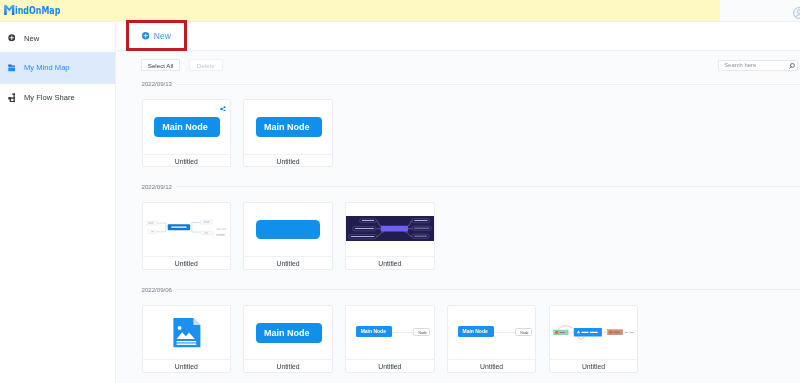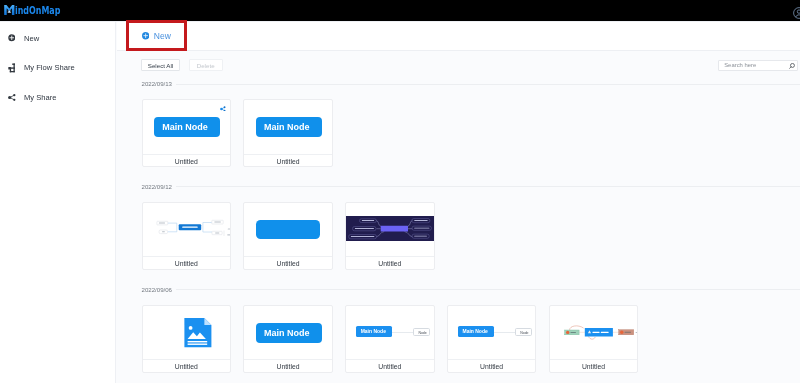--- a/index.html
+++ b/index.html
@@ -1,21 +1,21 @@
 <!DOCTYPE html>
 <html><head>
 <meta charset="utf-8">
 <style>
   html,body{margin:0;padding:0;}
   body{width:800px;height:383px;overflow:hidden;background:#fafbfd;
        font-family:"Liberation Sans",sans-serif;-webkit-font-smoothing:antialiased;}
   .app{position:relative;width:800px;height:383px;overflow:hidden;background:#fafbfd;}
 
   
-  .header{position:absolute;left:0;top:0;width:800px;height:22px;background:#000000;
+  .header{position:absolute;left:0;top:0;width:720px;height:22px;background:#fef9c3;
           box-sizing:border-box;}
   .header:after{content:"";position:absolute;left:0;bottom:0;width:800px;height:1px;background:#eef0f4;}
   .logo{position:absolute;left:4.4px;top:4.8px;height:13px;display:flex;align-items:flex-start;}
   .logo-mark{display:block;}
   .logo-text{font-family:"DejaVu Sans",sans-serif;font-size:10.5px;font-weight:bold;color:#1b87ec;
              line-height:10.5px;display:inline-block;transform:scaleX(0.756);transform-origin:left top;
              margin-left:-0.3px;margin-top:0.6px;white-space:nowrap;}
   .avatar{position:absolute;left:792.5px;top:4.8px;width:12px;height:12px;}
 
   
@@ -55,21 +55,21 @@
   .search .mag{position:absolute;left:69.7px;top:2.6px;line-height:0;}
 
   
   .group{position:absolute;left:0;width:683px;}
   .group-date{position:absolute;left:24.5px;top:-0.4px;font-size:6.1px;color:#737980;line-height:6px;white-space:nowrap;}
   .group-rule{position:absolute;left:58.9px;top:2.1px;right:0px;height:1px;background:#eceef1;}
   .cards{position:absolute;left:24.5px;top:17.5px;}
 
   .card{position:absolute;top:0;width:89.5px;height:68.3px;background:#fff;border:1px solid #ecedf0;
         border-radius:2px;box-sizing:border-box;overflow:hidden;}
-  .thumb{position:absolute;left:0;top:0;width:87.5px;height:54px;overflow:hidden;padding-left:11px;}
+  .thumb{position:absolute;left:0;top:0;width:87.5px;height:54px;overflow:hidden;}
   .card-foot{position:absolute;left:0;bottom:0;width:87.5px;height:12.8px;border-top:1px solid #eef0f3;
              display:flex;align-items:center;justify-content:center;box-sizing:border-box;padding-top:2.4px;}
   .card-title{font-size:6.8px;color:#333a43;line-height:8px;}
   .share-badge{position:absolute;left:77.7px;top:5.5px;width:5.8px;height:5.8px;line-height:0;}
 
   .mainnode{position:absolute;background:#1090eb;border-radius:4px;color:#fff;font-weight:bold;padding-right:4px;box-sizing:border-box;
             display:flex;align-items:center;justify-content:center;
             font-family:"Liberation Sans",sans-serif;white-space:nowrap;}
 </style>
 </head>
@@ -105,45 +105,43 @@
       <div class="nav-item">
         <span class="nav-icon">
           <svg width="7.6" height="7.6" viewBox="0 0 16 16">
             <circle cx="8" cy="8" r="7.4" fill="#32383f"></circle>
             <rect x="7.1" y="3.3" width="1.8" height="9.4" fill="#fff"></rect>
             <rect x="3.3" y="7.1" width="9.4" height="1.8" fill="#fff"></rect>
           </svg>
         </span>
         <span class="nav-label">New</span>
       </div>
+      <div class="nav-item active">
+        <span class="nav-icon">
+          <svg width="7.7" height="7.7" viewBox="0 0 16 16">
+            <path d="M0.6 1.2h6.2l1.6 1.9h7.2v2.6H0.6z" fill="#0f6fd0"></path>
+            <rect x="0.6" y="7.2" width="14.8" height="7.8" rx="0.3" fill="#1b90f0"></rect>
+          </svg>
+        </span>
+        <span class="nav-label">My Mind Map</span>
+      </div>
       <div class="nav-item">
         <span class="nav-icon">
           <svg width="7.4" height="9.8" viewBox="0 0 14.8 19.6">
             <g fill="#32383f">
               <rect x="11" y="1" width="2.6" height="17.6"></rect>
               <rect x="8.4" y="1" width="7.8" height="2.8"></rect>
               <rect x="3.6" y="8.8" width="11" height="2.8"></rect>
               <rect x="0.6" y="8" width="5" height="5" rx="0.6"></rect>
               <rect x="3.6" y="9" width="2.6" height="9.6"></rect>
               <rect x="3.6" y="16" width="9.8" height="2.6"></rect>
             </g>
           </svg>
         </span>
         <span class="nav-label">My Flow Share</span>
-      </div>
-      <div class="nav-item">
-        <span class="nav-icon">
-          <svg width="9" height="9" viewBox="0 0 16 16">
-            <path d="M3.3 8L12.6 3.4M3.3 8l9.3 4.6" stroke="#32383f" stroke-width="1.5"></path>
-            <circle cx="3.3" cy="8" r="3.2" fill="#32383f"></circle>
-            <circle cx="12.6" cy="3.4" r="2.3" fill="#32383f"></circle>
-            <circle cx="12.6" cy="12.6" r="2.3" fill="#32383f"></circle>
-          </svg>
-        </span>
-        <span class="nav-label">My Share</span>
       </div>
     </div>
 
   <div class="main">
     <div class="toolbar">
       <div class="new-btn">
         <span class="ic">
           <svg width="7.4" height="7.4" viewBox="0 0 16 16">
               <circle cx="8" cy="8" r="8" fill="#2288e0"></circle>
               <rect x="7.1" y="3.2" width="1.8" height="9.6" fill="#eaf4fd"></rect>

